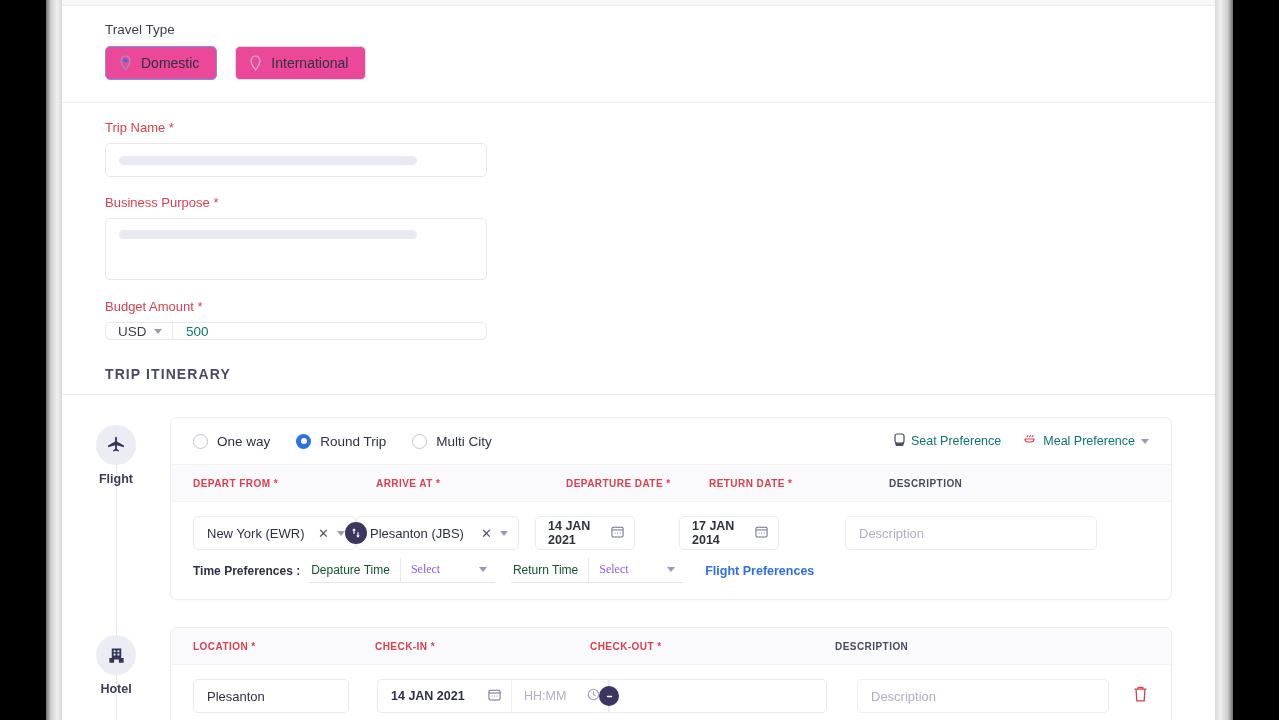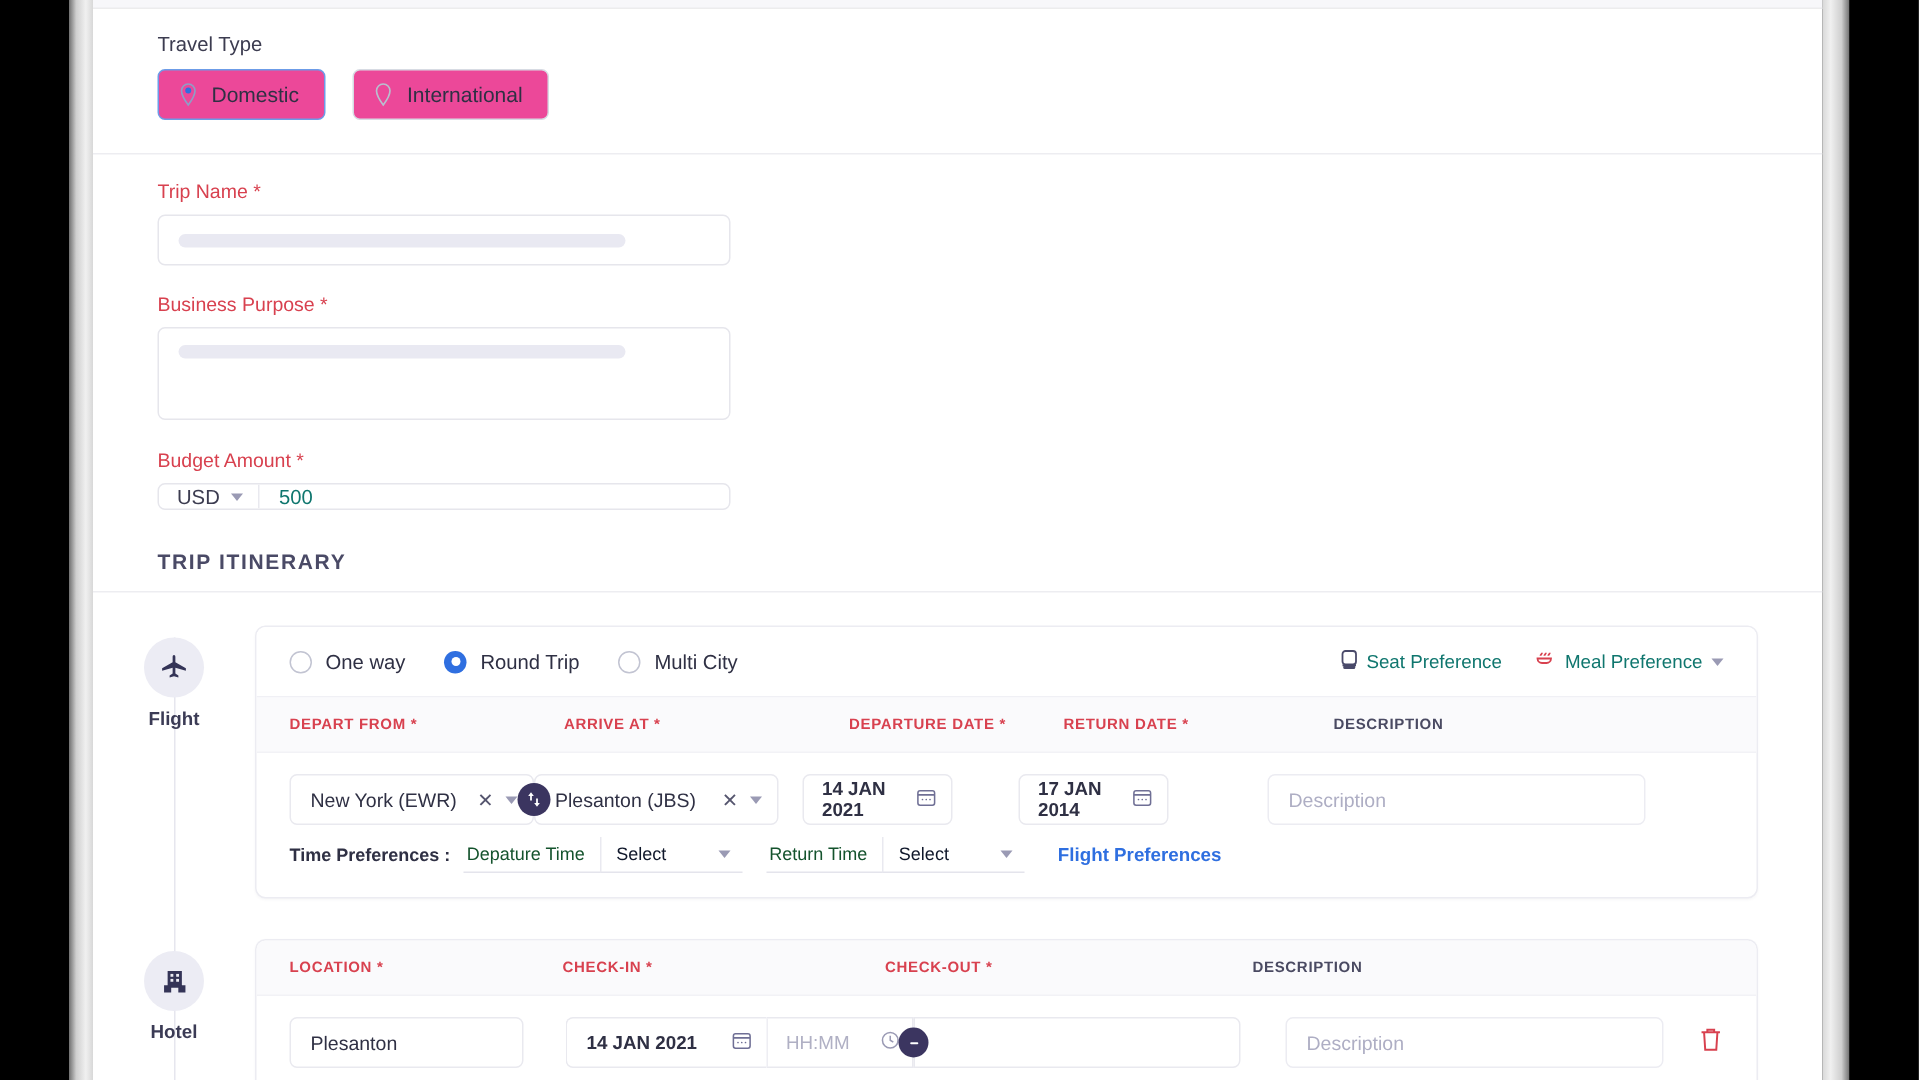--- a/index.html
+++ b/index.html
@@ -110,22 +110,22 @@
               display: flex; align-items: center; justify-content: space-between; padding: 0 10px 0 12px;
               font-size: 12.5px; color: #2f3044; font-weight: bold; }
 
   .desc-box { height: 34px; border: 1px solid #ececf2; border-radius: 5px; background: #fff;
               display: flex; align-items: center; padding: 0 13px; font-size: 13px; color: #aeaec4; }
 
   .timeprefs { display: flex; align-items: center; gap: 0; font-size: 12px; }
   .tp-label { font-weight: bold; color: #2f3044; margin-right: 9px; }
   .tp-sub { color: #14532d; border-bottom: 1px solid #e4e4ec; padding: 4px 10px 5px 2px; }
   .tp-sel { width: 95px; display: flex; align-items: center; justify-content: space-between;
-            color: #0f172a; border-left: 1px solid #e9e9f0; border-bottom: 1px solid #e4e4ec;
-            padding: 4px 8px 5px 10px; cursor: pointer; }
+            color: #8b5cf6; border-left: 1px solid #e9e9f0; border-bottom: 1px solid #e4e4ec;
+            padding: 4px 8px 5px 10px; cursor: pointer; font-family: Liberation Serif, serif; }
   .tp-gap { width: 16px; }
   .link { color: #2f6fe0; font-size: 12.5px; font-weight: bold; margin-left: 22px; cursor: pointer; }
 
   .hotel-inp { height: 34px; border: 1px solid #e9e9ef; border-radius: 5px; background: #fff;
                display: flex; align-items: center; padding: 0 13px; font-size: 13px; color: #2f3044; }
   .ci-group { display: flex; align-items: center; }
   .ci-date { width: 134px; height: 34px; border: 1px solid #e9e9ef; border-right: none;
              border-radius: 5px 0 0 5px; background: #fff; display: flex; align-items: center;
              justify-content: space-between; padding: 0 10px 0 13px; font-size: 12.5px;
              color: #2f3044; font-weight: bold; }

